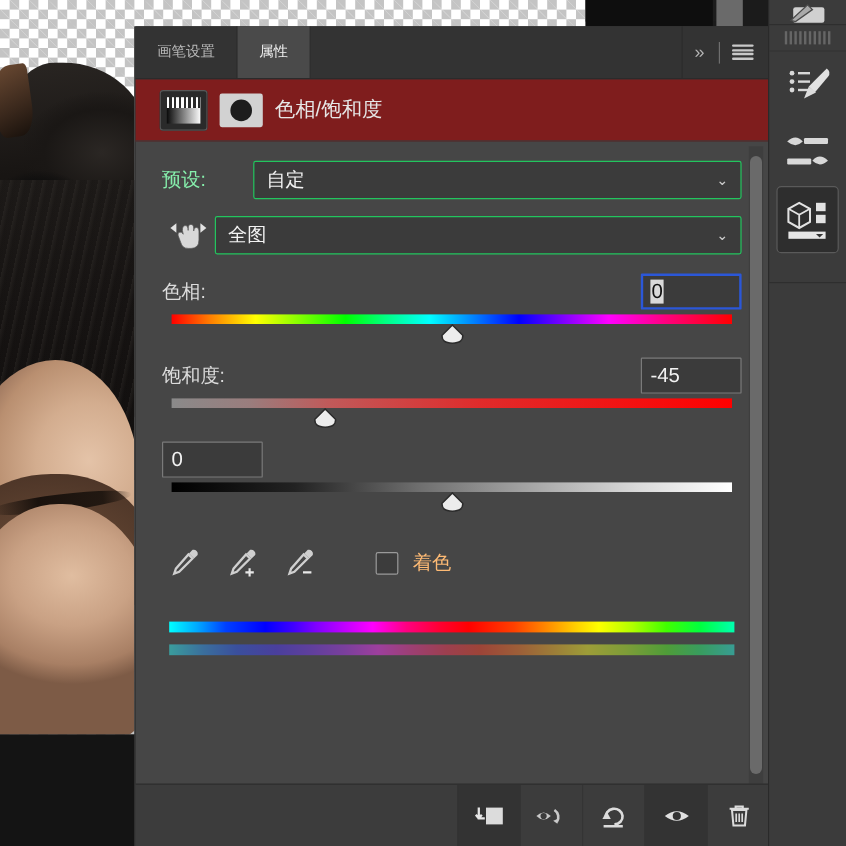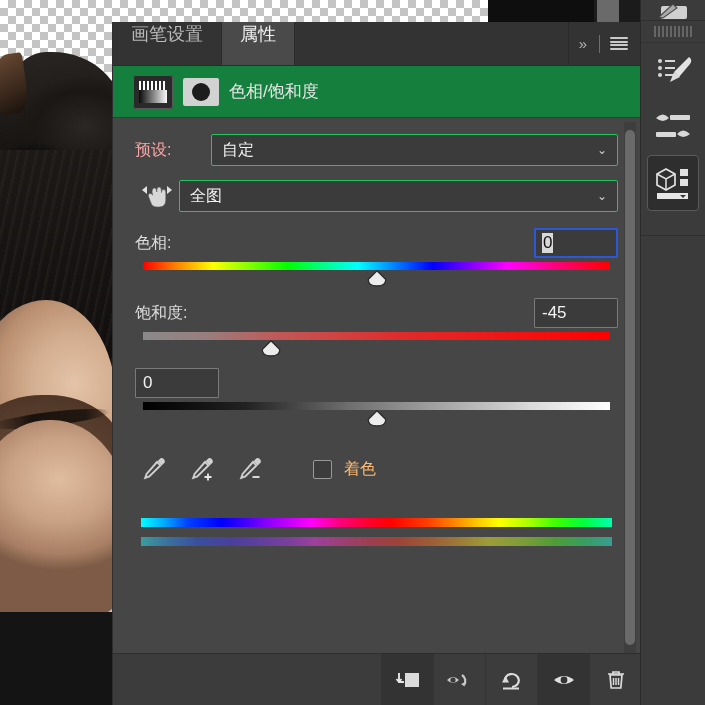--- a/index.html
+++ b/index.html
@@ -97,42 +97,42 @@
     position: absolute; left: 112px; top: 22px; width: 528px; height: 683px;
     background: #464646;
     border-left: 1px solid #2e2e2e;
   }
   .panel-tabbar {
     position: relative; height: 44px; background: #333333;
     display: flex; align-items: stretch;
     border-bottom: 1px solid #2b2b2b;
   }
   .tab {
-    display: flex; padding: 0 18px;
-    font-size: 18px; color: #b9b9b9;
+    display: flex; align-items: center; padding: 0 18px;
+    font-size: 12px; color: #b9b9b9;
     background: #333333;
     border-right: 1px solid #2b2b2b;
     cursor: default; white-space: nowrap;
   }
   .tab.active { background: #4a4a4a; color: #f0f0f0; }
   .tab-spacer { flex: 1; background: #333333; border-right: 1px solid #2b2b2b; }
   .tab-actions {
     display: flex; align-items: center; gap: 10px;
     padding: 0 12px 0 10px; background: #333333;
   }
   .chev2 { color: #b5b5b5; font-size: 15px; letter-spacing: -2px; padding-right: 4px;}
   .vdiv { width: 1px; height: 18px; background: #6e6e6e; }
   .hamburger { width: 18px; height: 13px; display: flex; flex-direction: column; justify-content: space-between; }
   .hamburger i { display: block; height: 2px; background: #c9c9c9; border-radius: 1px; }
 
   
   .panel-header {
     display: flex; align-items: center; gap: 10px;
     height: 52px; padding: 0 0 0 20px;
-    background: #15803d;
+    background: #7f1d1d;
     border-bottom: 1px solid #3a3a3a;
   }
   .adj-thumb {
     width: 40px; height: 34px; background: #2a2a2a; border-radius: 3px;
     display: flex; align-items: center; justify-content: center;
     box-shadow: inset 0 0 0 1px #585858;
   }
   .adj-thumb .bars {
     width: 28px; height: 22px;
     background:
@@ -146,21 +146,21 @@
     width: 36px; height: 28px; background: #d2d2d2; border-radius: 2px;
     display: flex; align-items: center; justify-content: center;
   }
   .mask-thumb .dot { width: 18px; height: 18px; border-radius: 50%; background: #1d1d1d; }
   .panel-title { font-size: 17px; color: #e6e6e6; }
 
   
   .panel-body { position: relative; padding: 16px 22px 0 22px; height: 532px; }
 
   .row { display: flex; align-items: center; margin-bottom: 14px; }
-  .row-label { font-size: 16px; color: #fca5a5; width: 76px; flex: none; }
+  .row-label { font-size: 16px; color: #86efac; width: 76px; flex: none; }
 
   .select {
     flex: 1; height: 32px; background: #3b3b3b;
     border: 1px solid #22c55e; border-radius: 2px;
     display: flex; align-items: center; padding: 0 10px;
     font-size: 16px; color: #f2f2f2; cursor: default;
   }
   .select .caret { margin-left: auto; font-size: 12px; color: #cfcfcf; }
 
   .tat-icon { width: 44px; flex: none; display: flex; align-items: center; justify-content: center; }

